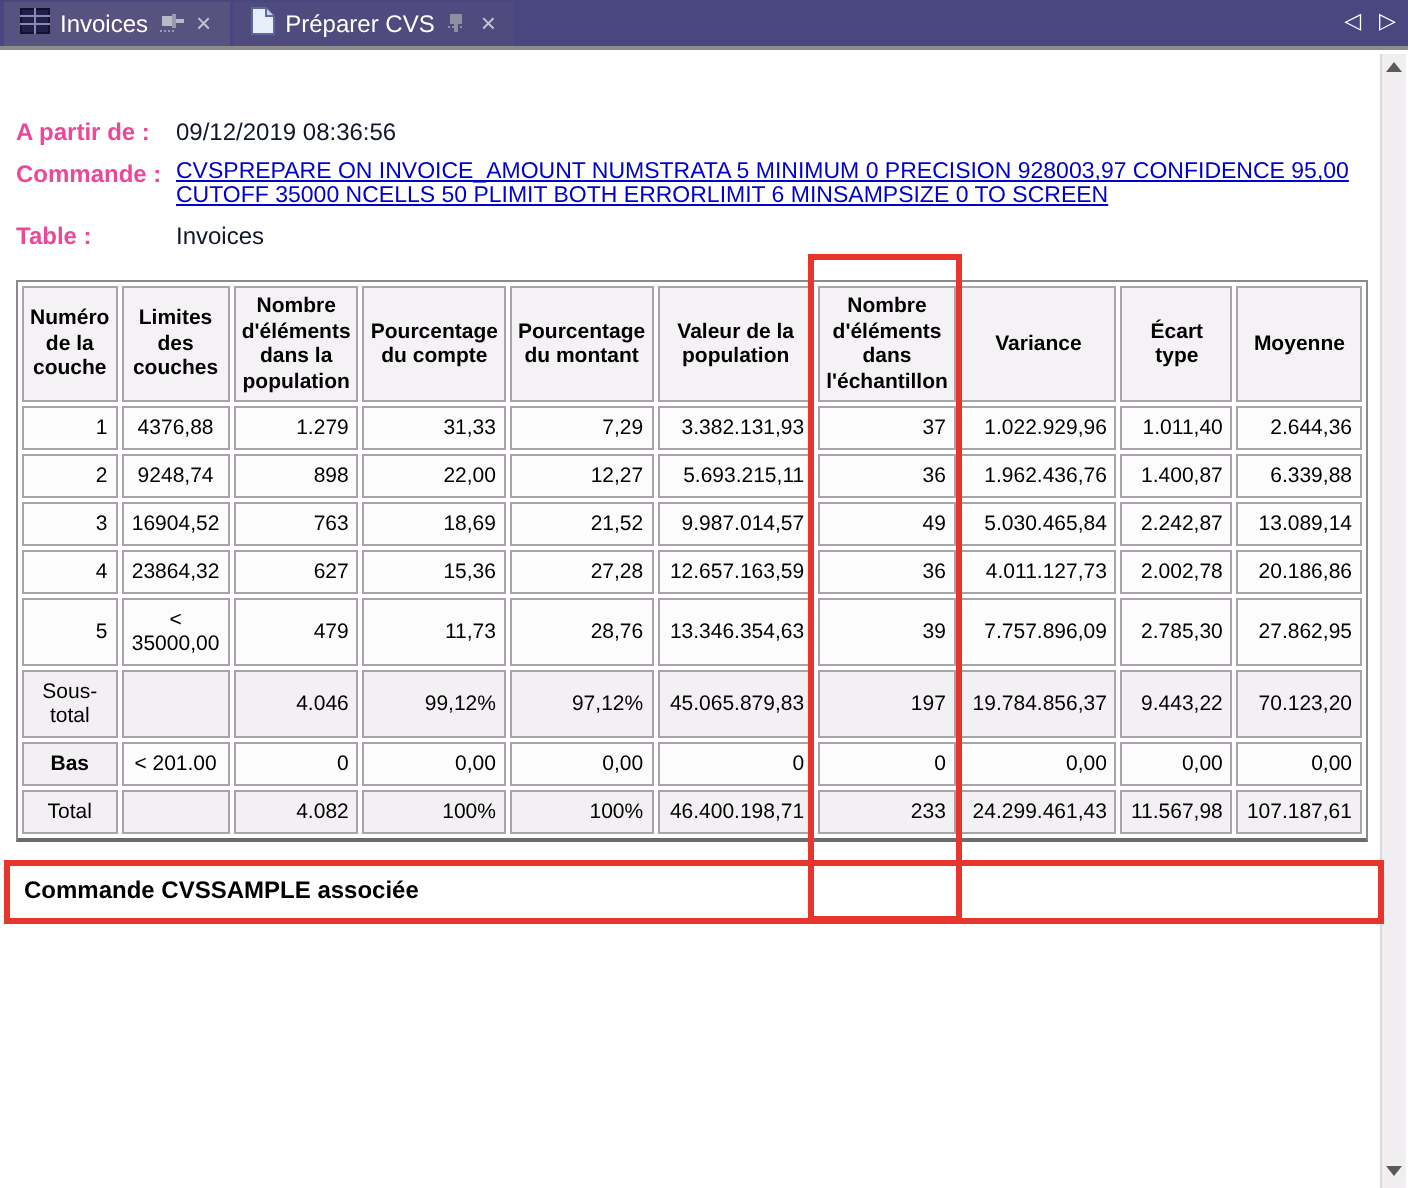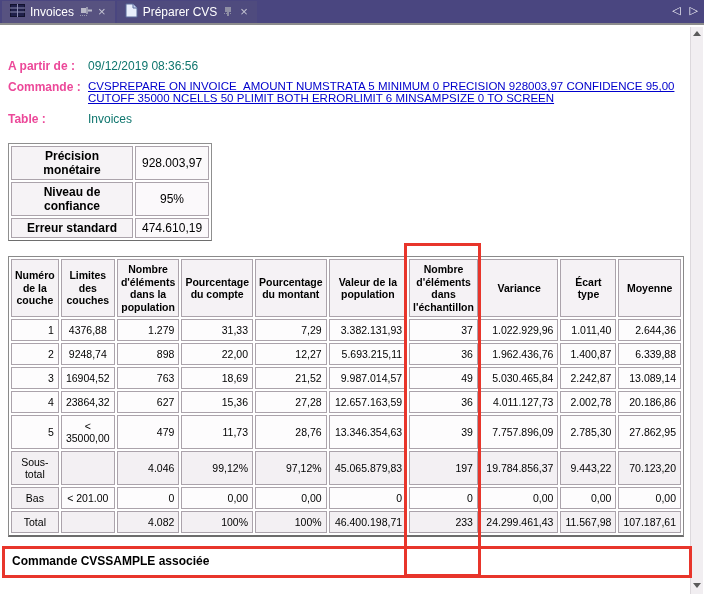--- a/index.html
+++ b/index.html
@@ -23,21 +23,21 @@
   .tab .pin  { display:inline-block; }
   .tabnav {
     position:absolute; right:6px; top:4px; display:flex; gap:9px;
     color:#fff; font-family:"DejaVu Sans", sans-serif; font-size:11px;
   }
   
   .content { position:relative; padding:34px 0 0 8px; height:567px; background:#fff; }
   
   .info { display:grid; grid-template-columns:80px 600px; row-gap:7px; font-size:12px; }
   .info .lbl { font-weight:bold; color:#ec4899; }
-  .info .val { color:#0f766e; }
+  .info .val { color:#0f172a; }
   a.cmd { color:#0000cc; text-decoration:underline; font-size:11.5px; }
   .info .wrap2 { max-width:600px; display:inline-block; }
   
   table.stats { border-collapse:separate; border-spacing:2px; margin-top:17px;
     border:1px solid #8f8f8f; background:#fff; border-bottom-color:#6e6e6e; }
   table.stats td { border:1px solid #aba3ab; font-size:12px; padding:2px 6px;
     text-align:center; height:19px; }
   table.stats td.lbl { font-weight:bold; width:122px; background:#f6f3f6; }
   table.stats td.val { width:70px; background:#fbf9fb; }
   
@@ -47,21 +47,21 @@
   table.strata th {
     border:1px solid #aba3ab; background:#f5f2f5; font-size:10.5px; font-weight:bold;
     text-align:center; vertical-align:middle; padding:3px 3px; line-height:1.2;
   }
   table.strata td {
     border:1px solid #aba3ab; background:#fdfcfd; font-size:10.5px;
     text-align:right; vertical-align:middle; padding:4px 4px; white-space:nowrap;
   }
   table.strata td.c-lim { text-align:center; white-space:normal; }
   table.strata tr.total-row td { background:#f3f0f3; font-weight:normal; }
-  table.strata td.lbl-bold { font-weight:normal; text-align:center; background:#f3f0f3; white-space:normal; }
+  table.strata td.lbl-bold { font-weight:bold; text-align:center; background:#f3f0f3; white-space:normal; }
   col.w0{width:48px} col.w1{width:55px} col.w2{width:63px} col.w3{width:69px}
   col.w4{width:71px} col.w5{width:83px} col.w6{width:69px} col.w7{width:83px}
   col.w8{width:55px} col.w9{width:62px}
   
   .colbox { position:absolute; border:3px solid #e8352b; pointer-events:none; z-index:3; }
   
   .footerbox {
     position:relative; margin:9px 0 0 -6px; width:690px; border:3px solid #e8352b;
     padding:5px 7px 7px 7px; z-index:5; background:transparent;
   }
@@ -124,36 +124,20 @@
 
   <div class="info">
     <span class="lbl">A partir de :</span>
     <span class="val">09/12/2019 08:36:56</span>
     <span class="lbl">Commande :</span>
     <span><a href="#" class="cmd wrap2">CVSPREPARE ON INVOICE_AMOUNT NUMSTRATA 5 MINIMUM 0 PRECISION 928003,97 CONFIDENCE 95,00 CUTOFF 35000 NCELLS 50 PLIMIT BOTH ERRORLIMIT 6 MINSAMPSIZE 0 TO SCREEN</a></span>
     <span class="lbl">Table :</span>
     <span class="val">Invoices</span>
   </div>
 
-  <table class="stats">
-    <tbody>
-        <tr>
-      <td class="lbl">Précision monétaire</td>
-      <td class="val">928.003,97</td>
-    </tr>
-    <tr>
-      <td class="lbl">Niveau de confiance</td>
-      <td class="val">95%</td>
-    </tr>
-    <tr>
-      <td class="lbl">Erreur standard</td>
-      <td class="val">474.610,19</td>
-    </tr>
-  </tbody>
-    </table>
 
   <div class="tablewrap">
     <table class="strata">
       <colgroup>
         <col class="w0">
           <col class="w1">
           <col class="w2">
           <col class="w3">
           <col class="w4">
         <col class="w5">

